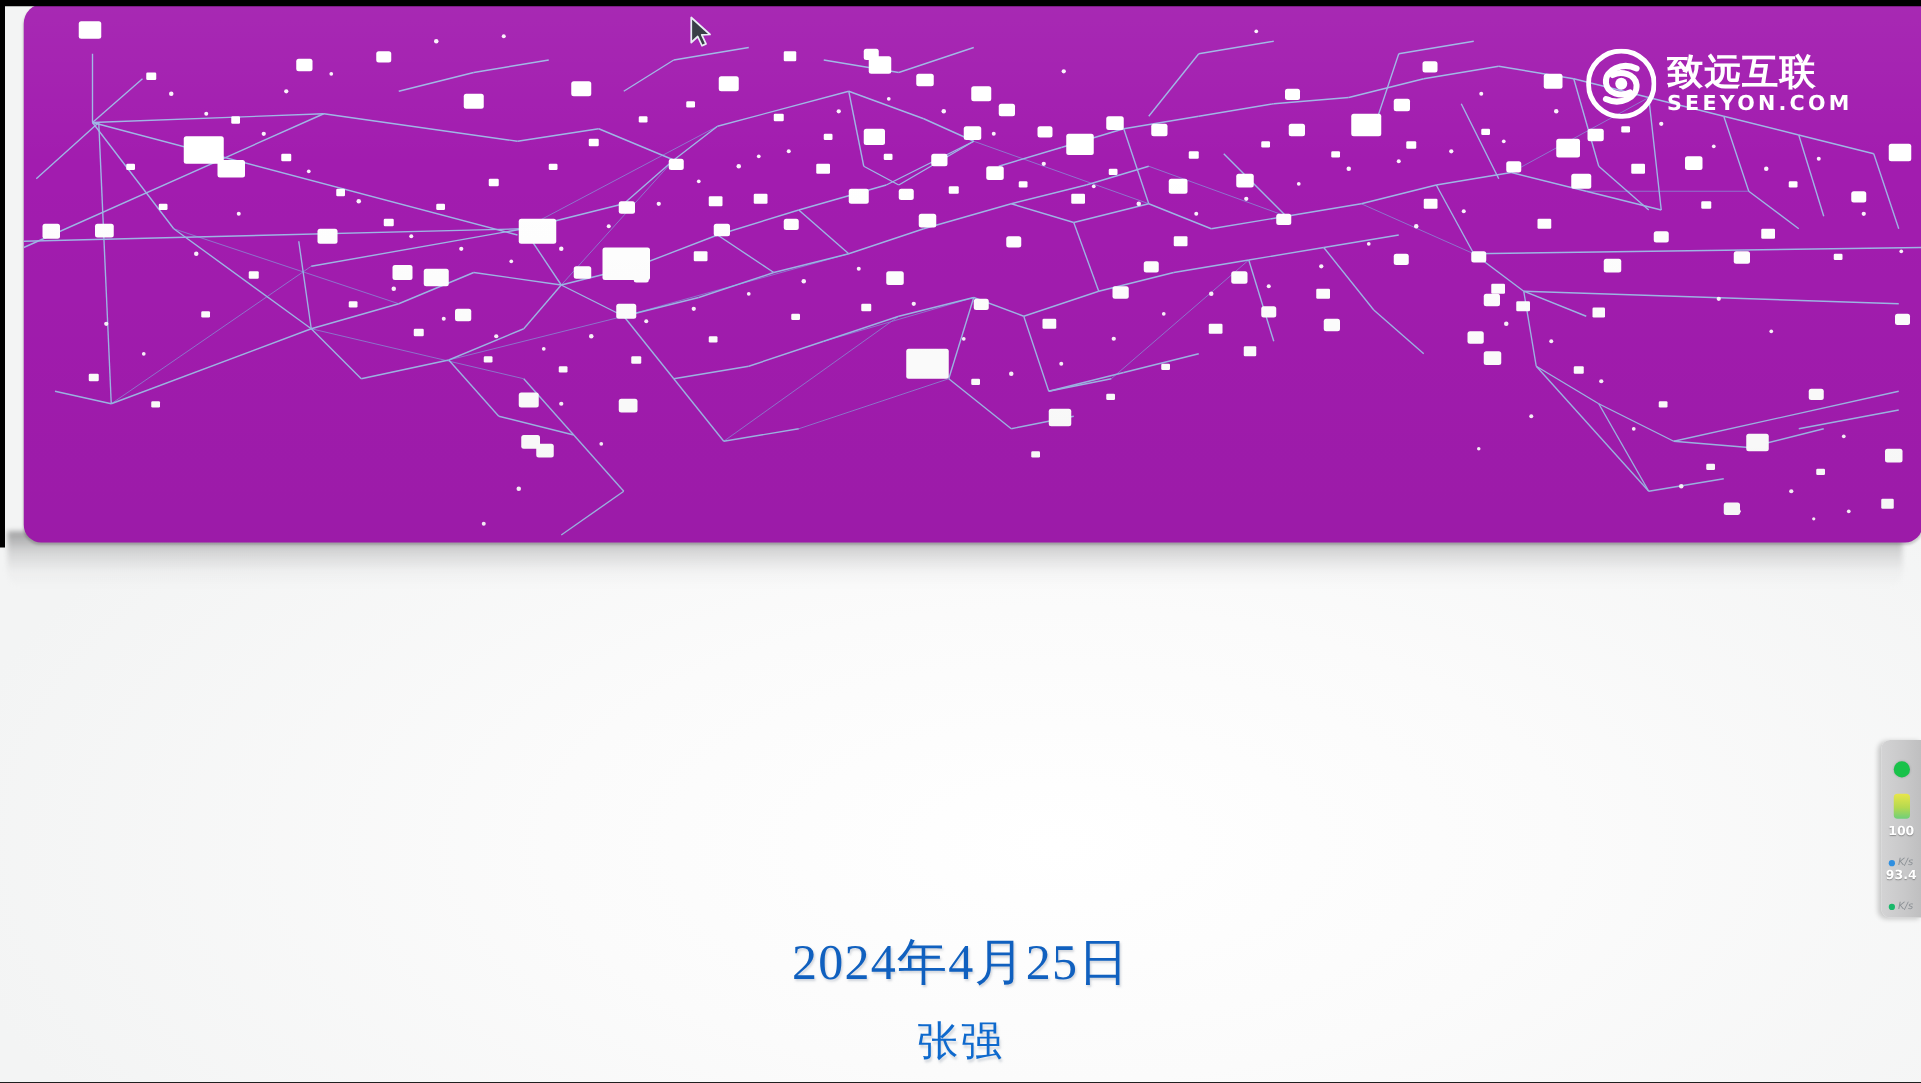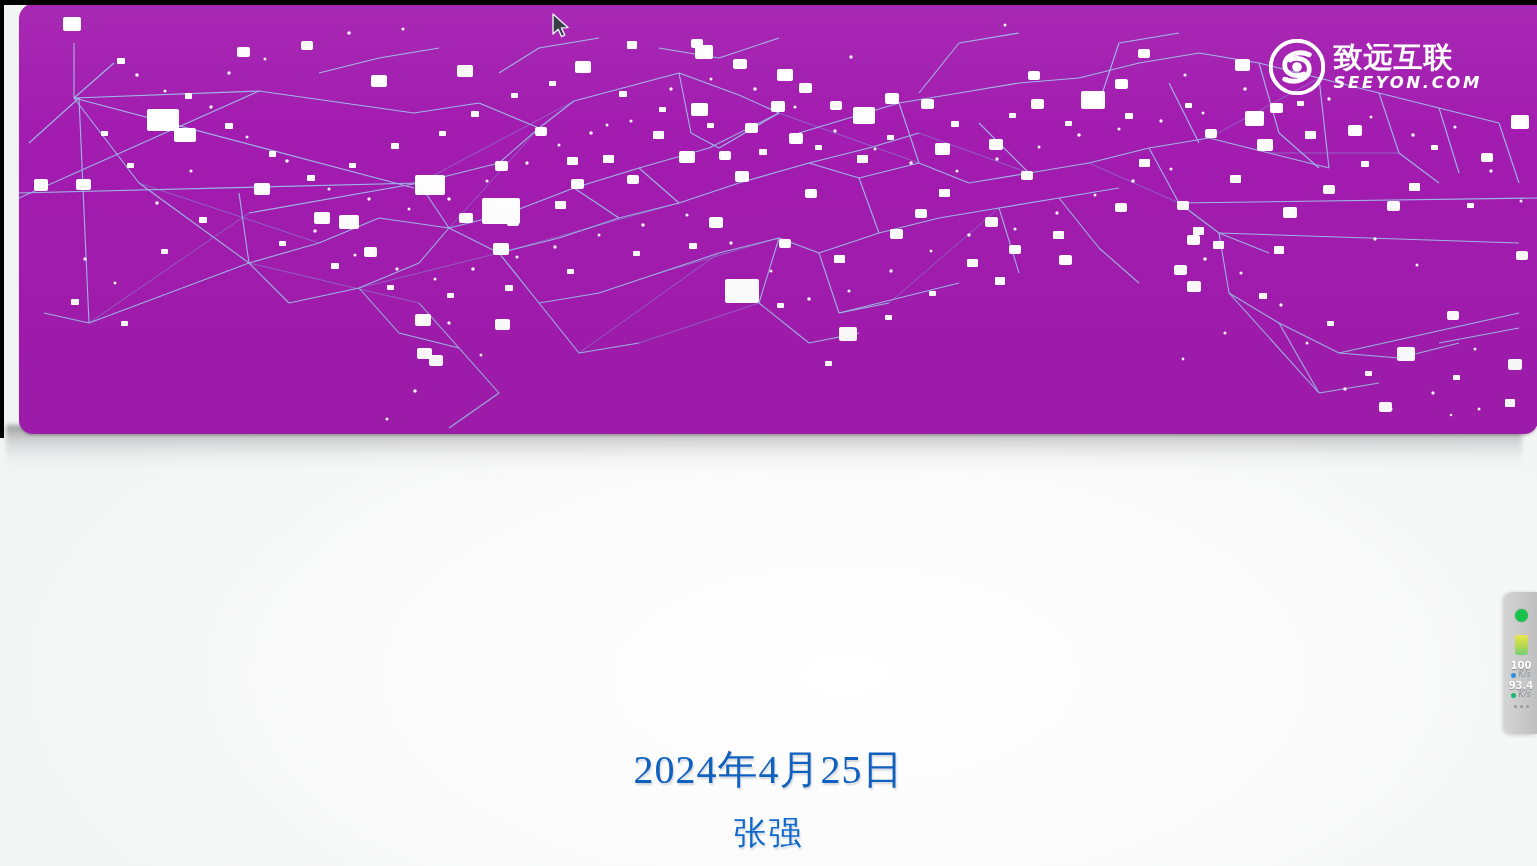--- a/index.html
+++ b/index.html
@@ -72,21 +72,20 @@
   .logo-mark { width: 56px; height: 56px; flex: none; }
   .logo-text { display: flex; flex-direction: column; line-height: 1; }
   .logo-cn {
     font-size: 29px; font-weight: bold; color: #ffffff;
     letter-spacing: 1px; font-family: "DejaVu Sans", sans-serif;
   }
   .logo-en {
     font-size: 16.5px; font-weight: bold; color: #ffffff;
     letter-spacing: 2.6px; margin-top: 3px;
     font-family: "DejaVu Sans", sans-serif;
-    font-style: italic;
   }
   
   .title-block {
     position: absolute;
     left: 0; right: 0; top: 456px;
     text-align: center;
     z-index: 20;
   }
   .title-line {
     font-family: "DejaVu Sans", sans-serif;
@@ -145,21 +144,21 @@
   .w-stat { text-align: center; line-height: 1.0; margin-top: 2px; }
   .w-num {
     font-size: 10px; font-weight: bold; color: #ffffff;
     font-family: "DejaVu Sans", sans-serif;
     text-shadow: 0 1px 1px rgba(0,0,0,0.35);
   }
   .w-unit {
     font-size: 8px; color: #8d9296;
     font-family: "DejaVu Sans", sans-serif;
     display: flex; align-items: center; justify-content: center; gap: 2px;
-    margin-top: 0;
+    margin-top: 15px;
     font-style: italic;
   }
   .w-tick { width: 5px; height: 5px; border-radius: 50%; flex: none; }
   .w-tick.up { background: #2f8fe0; }
   .w-tick.down { background: #19b86a; }
   .w-dots {
     margin-top: 6px; display: flex; justify-content: center; gap: 3px;
   }
   .w-dots i {
     width: 3px; height: 3px; border-radius: 50%; background: #9a9a9c; display: block;

